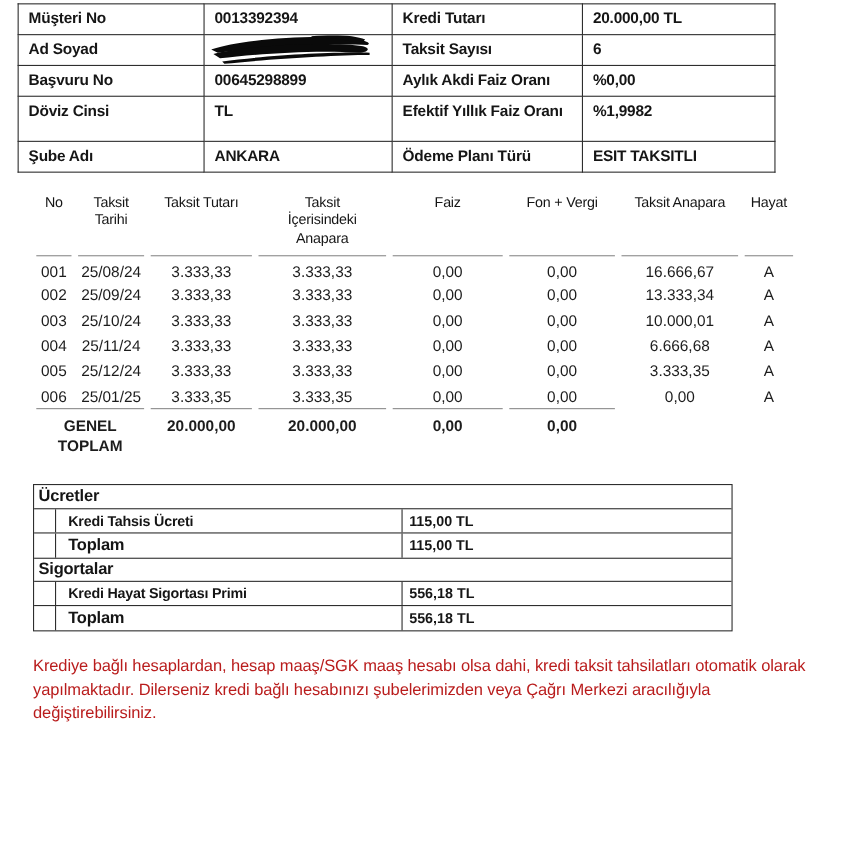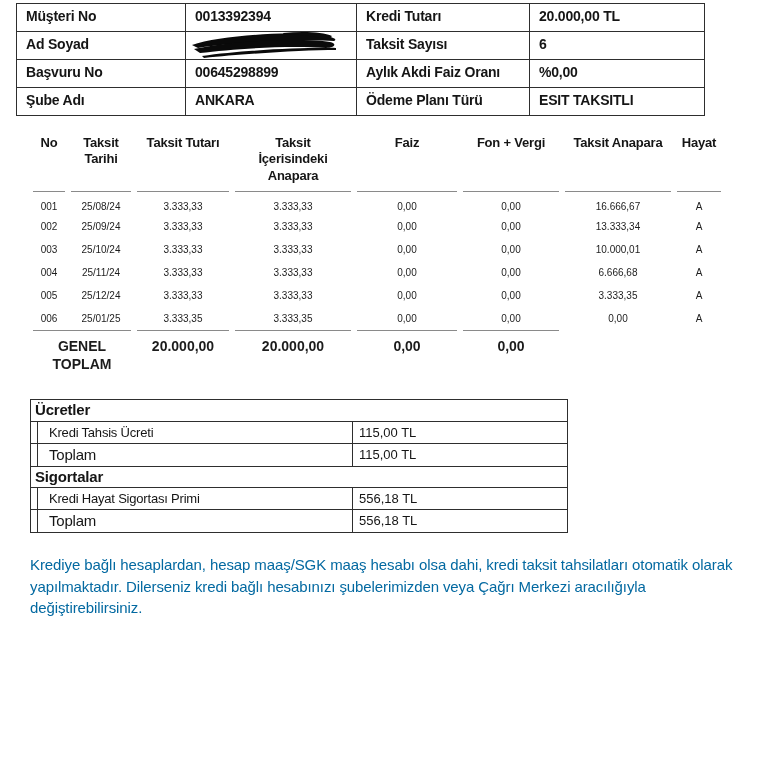--- a/index.html
+++ b/index.html
@@ -37,30 +37,30 @@
 
   
   .sched {
     border-collapse: separate;
     border-spacing: 6px 0;
     table-layout: fixed;
     margin: 17px 0 0 27px;
   }
   .sched th {
     font-size: 13px;
-    font-weight: bold;
+    font-weight: normal;
     vertical-align: top;
     text-align: center;
     border-bottom: 1.6px solid #8a8a8a;
     padding: 2px 0 6px;
     line-height: 1.3;
     letter-spacing: -0.2px;
   }
   .sched td {
-    font-size: 10px;
+    font-size: 14px;
     text-align: center;
     height: 23px;
     vertical-align: middle;
     color: #1c1c1c;
     white-space: nowrap;
   }
   .sched tr.first-data td { padding-top: 5px; }
   .sched tr.total-row td {
     border-top: 1.6px solid #8a8a8a;
     font-weight: bold;
@@ -70,57 +70,57 @@
     height: auto;
     line-height: 1.25;
     white-space: normal;
     margin-top: 44px;
   }
   .sched tr.total-row td.no-line { border-top: none; }
   .total-label-wrap { display: inline-block; max-width: 66px; }
 
   
   .fees {
-    width: 538px;
+    width: 636px;
     margin: 26px 0 0 30px;
     border: 1.6px solid #2e2e2e;
   }
   .fee-row { display: flex; align-items: stretch; min-height: 21px; }
   .fee-row + .fee-row { border-top: 1.4px solid #2e2e2e; }
   .fee-section-title {
     font-size: 15px;
     font-weight: bold;
     padding: 1px 4px 2px;
     letter-spacing: -0.2px;
   }
   .fee-lbl {
     width: 315px;
     border-left: 1.2px solid #2e2e2e;
-    margin-left: 6px;
+    margin-left: 19px;
     padding: 2px 4px 3px 11px;
-    font-weight: normal;
+    font-weight: bold;
     letter-spacing: -0.2px;
   }
   .fee-lbl.item { font-size: 13px; padding-top: 3px; }
   .fee-lbl.total { font-size: 15px; }
   .fee-val {
     flex: 1;
     border-left: 1.4px solid #2e2e2e;
     padding: 3px 6px 2px;
     font-size: 13px;
-    font-weight: normal;
+    font-weight: bold;
   }
 
   
   .footer-note {
     margin: 21px 28px 0 30px;
     width: 712px;
     font-size: 15px;
     line-height: 1.42;
-    color: #0369a1;
+    color: #b91c1c;
     letter-spacing: -0.1px;
   }
 </style>
 </head>
 <body>
 
 <table class="info-table">
   <colgroup>
       <col class="col-l1">
       <col class="col-v1">
@@ -145,20 +145,26 @@
         </svg>
       </td>
       <td>Taksit Sayısı</td>
       <td>6</td>
     </tr>
     <tr>
       <td>Başvuru No</td>
       <td>00645298899</td>
       <td>Aylık Akdi Faiz Oranı</td>
       <td>%0,00</td>
+    </tr>
+    <tr style="height:41px;">
+      <td>Döviz Cinsi</td>
+      <td>TL</td>
+      <td>Efektif Yıllık Faiz Oranı</td>
+      <td>%1,9982</td>
     </tr>
     <tr>
       <td>Şube Adı</td>
       <td>ANKARA</td>
       <td>Ödeme Planı Türü</td>
       <td>ESIT TAKSITLI</td>
     </tr>
   </tbody>
 </table>
 

